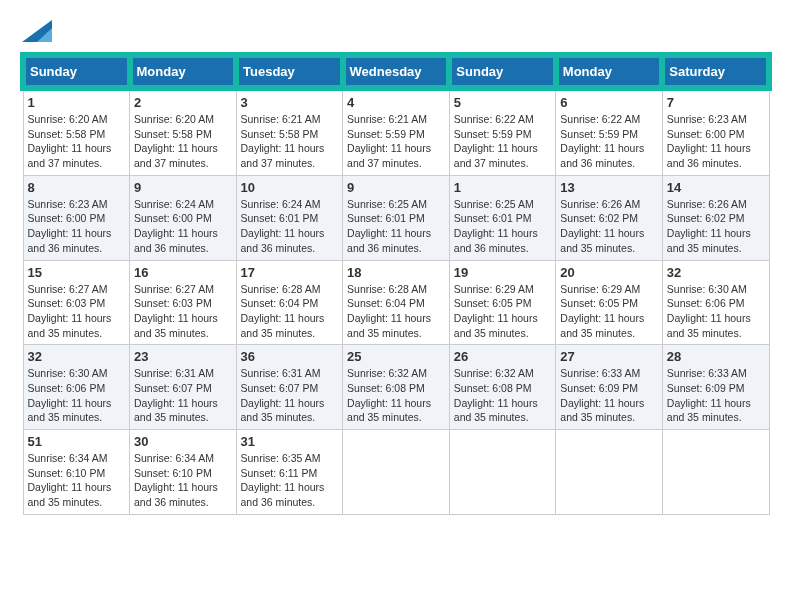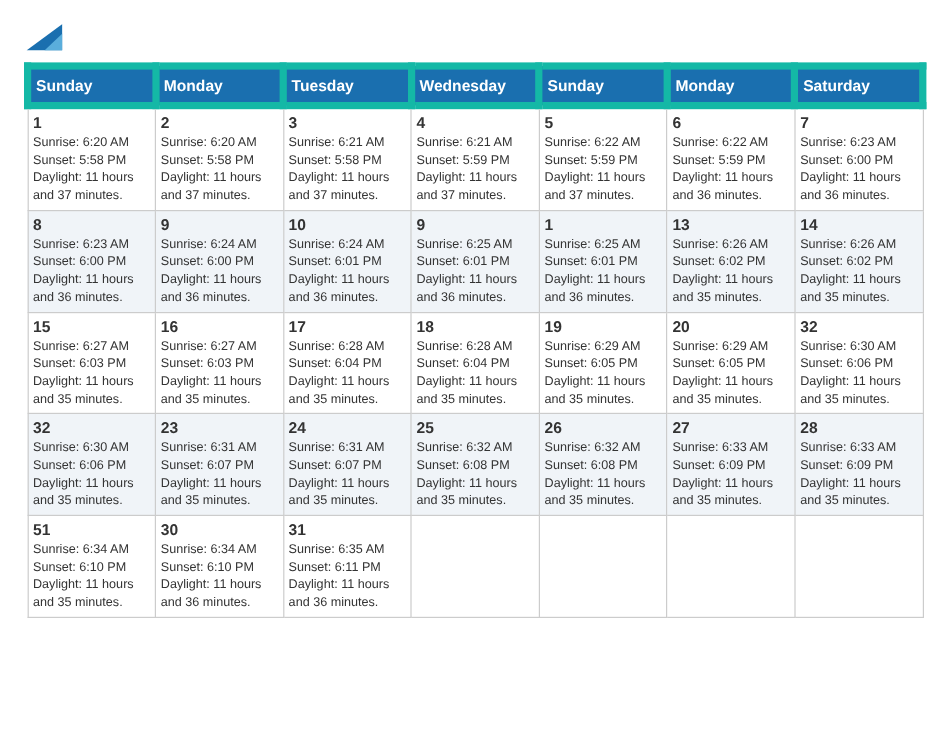--- a/index.html
+++ b/index.html
@@ -305,21 +305,21 @@
       </td>
         <td>
         <span class="day-num">23</span>
         <div class="day-info">
           Sunrise: 6:31 AM<br>
           Sunset: 6:07 PM<br>
           Daylight: 11 hours and 35 minutes.
         </div>
       </td>
         <td>
-        <span class="day-num">24</span>
+        <span class="day-num">36</span>
         <div class="day-info">
           Sunrise: 6:31 AM<br>
           Sunset: 6:07 PM<br>
           Daylight: 11 hours and 35 minutes.
         </div>
       </td>
         <td>
         <span class="day-num">25</span>
         <div class="day-info">
           Sunrise: 6:32 AM<br>

